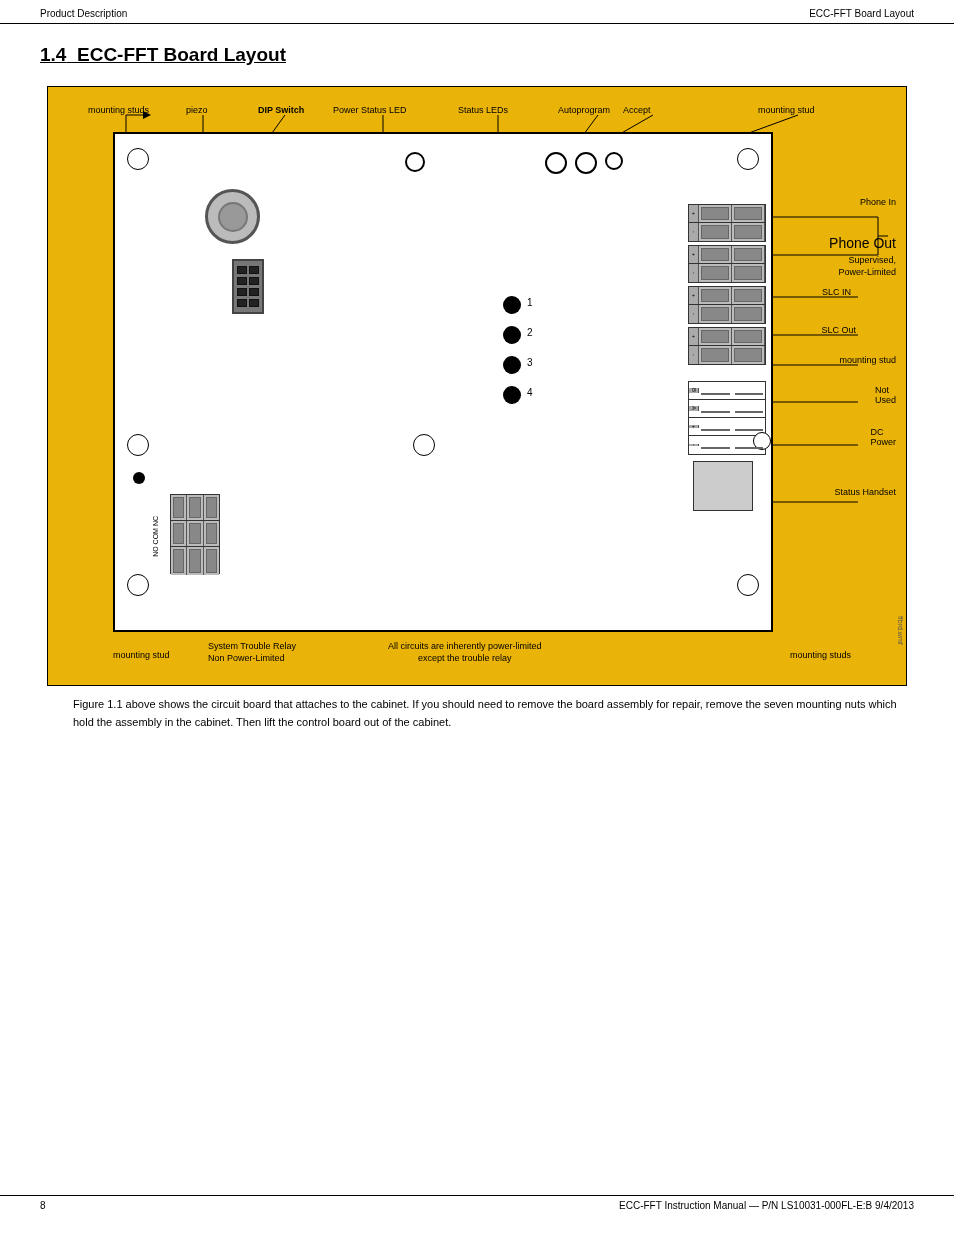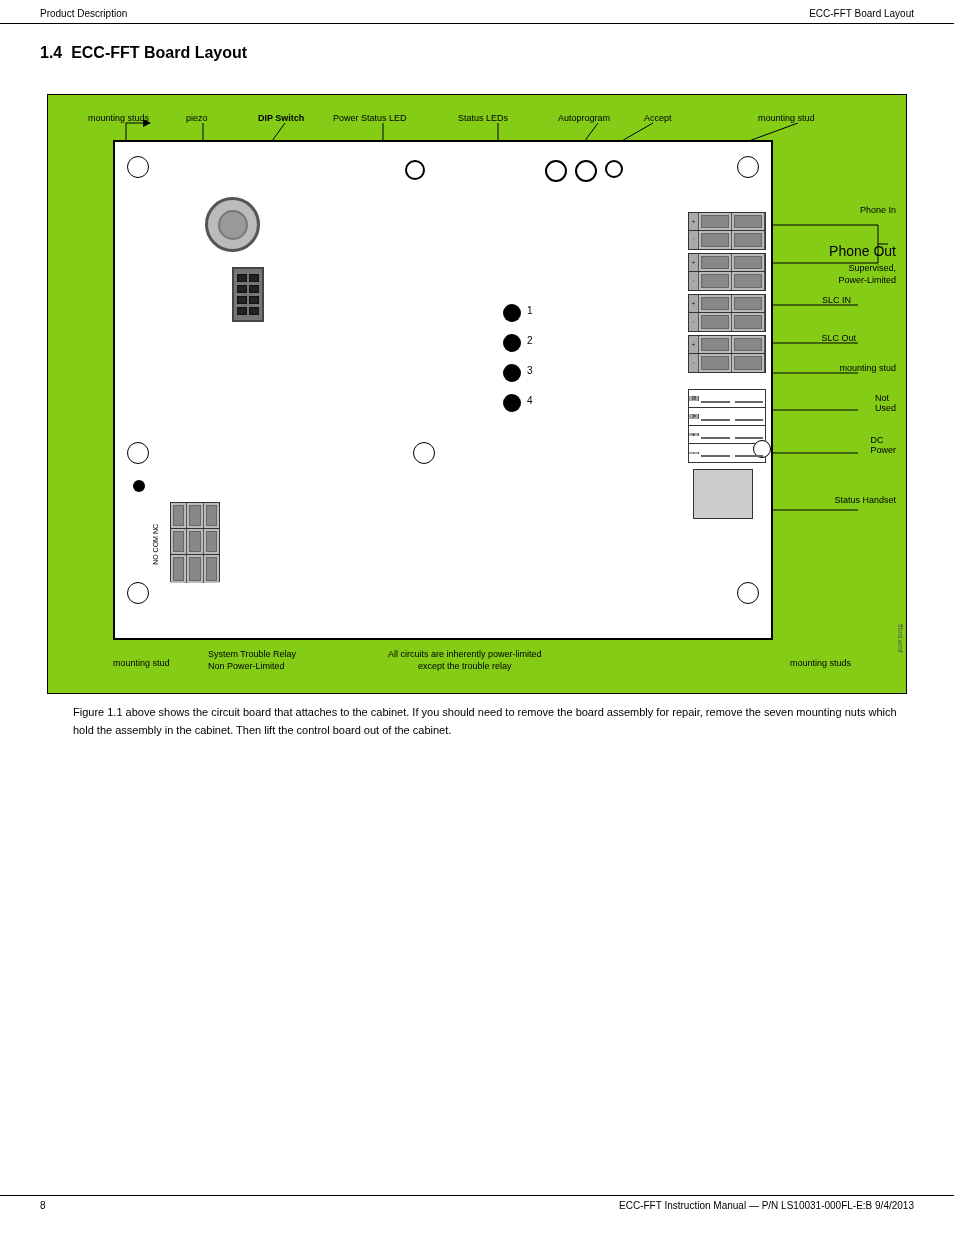--- a/index.html
+++ b/index.html
@@ -26,31 +26,32 @@
       border-top: 1px solid #000;
       position: absolute;
       bottom: 20px;
       left: 0; right: 0;
       font-size: 10px;
     }
     .main-content {
       padding: 20px 40px;
     }
     .section-title {
-      font-size: 16px;
+      font-size: 19px;
       font-weight: bold;
-      margin-bottom: 32px;
+      margin-bottom: 20px;
+      text-decoration: underline;
     }
     .diagram-container {
       border: 1px solid #000;
       position: relative;
       width: 860px;
       height: 600px;
       margin: 8px auto 10px auto;
-      background: #84cc16;
+      background: #eab308;
     }
     
     .circle {
       position: absolute;
       border-radius: 50%;
       border: 1px solid #000;
       background: #fff;
     }
     .circle-filled {
       position: absolute;
@@ -195,21 +196,21 @@
 
     </svg>
 
     <div style="position:absolute; top:8px; left:0; width:100%; display:flex; align-items:flex-end;">
       <span style="position:absolute; left:40px; top:10px; font-size:9px;">mounting studs</span>
       <span style="position:absolute; left:138px; top:10px; font-size:9px;">piezo</span>
       <span style="position:absolute; left:210px; top:10px; font-size:9px; font-weight:bold;">DIP Switch</span>
       <span style="position:absolute; left:285px; top:10px; font-size:9px;">Power Status LED</span>
       <span style="position:absolute; left:410px; top:10px; font-size:9px;">Status LEDs</span>
       <span style="position:absolute; left:510px; top:10px; font-size:9px;">Autoprogram</span>
-      <span style="position:absolute; left:596px; top:10px; font-size:9px;">Accept</span>
+      <span style="position:absolute; left:575px; top:10px; font-size:9px;">Accept</span>
       <span style="position:absolute; left:710px; top:10px; font-size:9px;">mounting stud</span>
     </div>
 
     <div style="position:absolute; left:65px; top:45px; width:660px; height:500px; border:2px solid #000; background:#fff;">
 
       <div class="piezo" style="left:90px; top:55px; width:55px; height:55px; border-radius:50%; border:3px solid #555; background:#bbb; position:absolute; display:flex; align-items:center; justify-content:center;">
         <div style="width:30px; height:30px; border-radius:50%; border:2px solid #777; background:#999;"></div>
       </div>
 
       <div style="position:absolute; left:117px; top:125px; width:32px; height:55px; border:2px solid #444; background:#777; display:flex; flex-direction:column; align-items:center; justify-content:space-around; padding:4px;">

